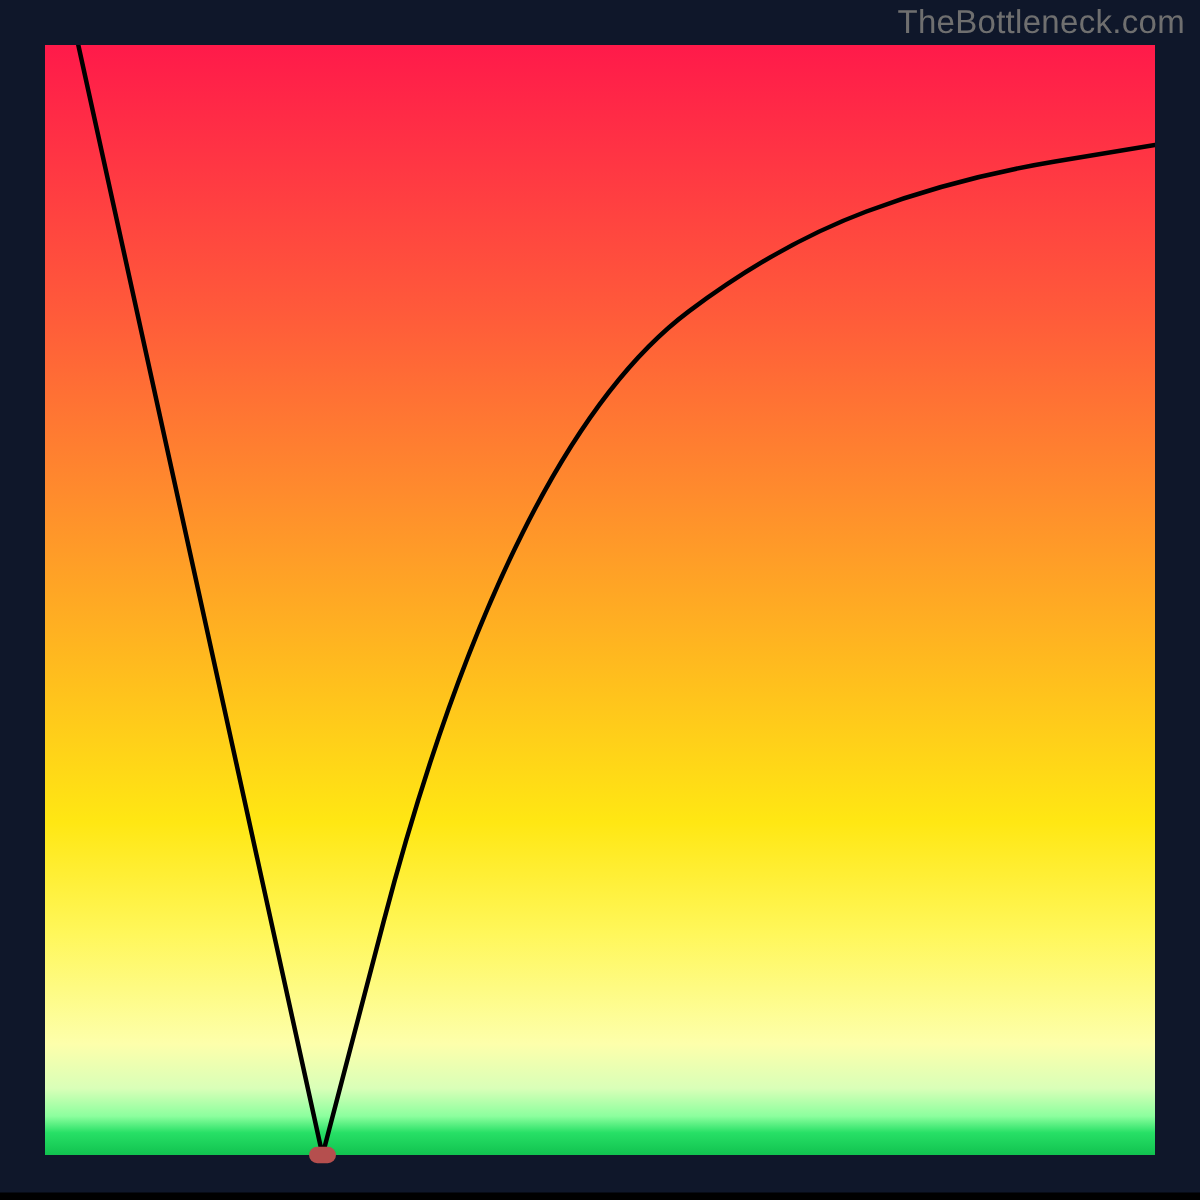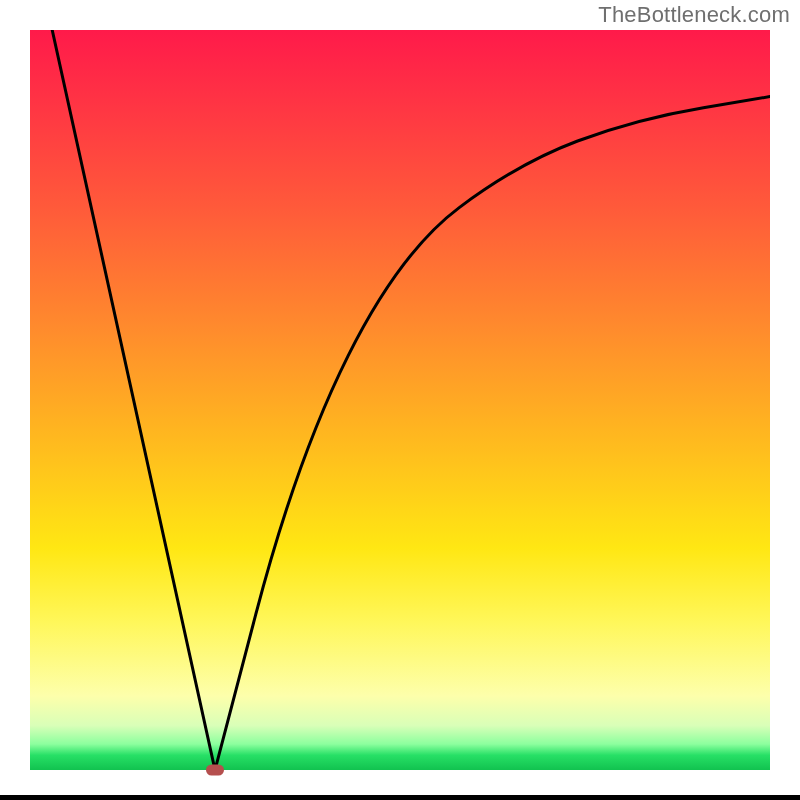--- a/index.html
+++ b/index.html
@@ -8,21 +8,21 @@
     width: 800px;
     height: 800px;
     background: #000;
     overflow: hidden;
     font-family: Arial, Helvetica, sans-serif;
   }
   .frame {
     position: relative;
     width: 800px;
     height: 795px;
-    background: #ffffff;
+    background: #0f172a;
   }
   .watermark {
     position: absolute;
     top: 2px;
     right: 10px;
     color: #6f6f6f;
     font-size: 22px;
     font-weight: 500;
     letter-spacing: 0.2px;
     z-index: 5;

